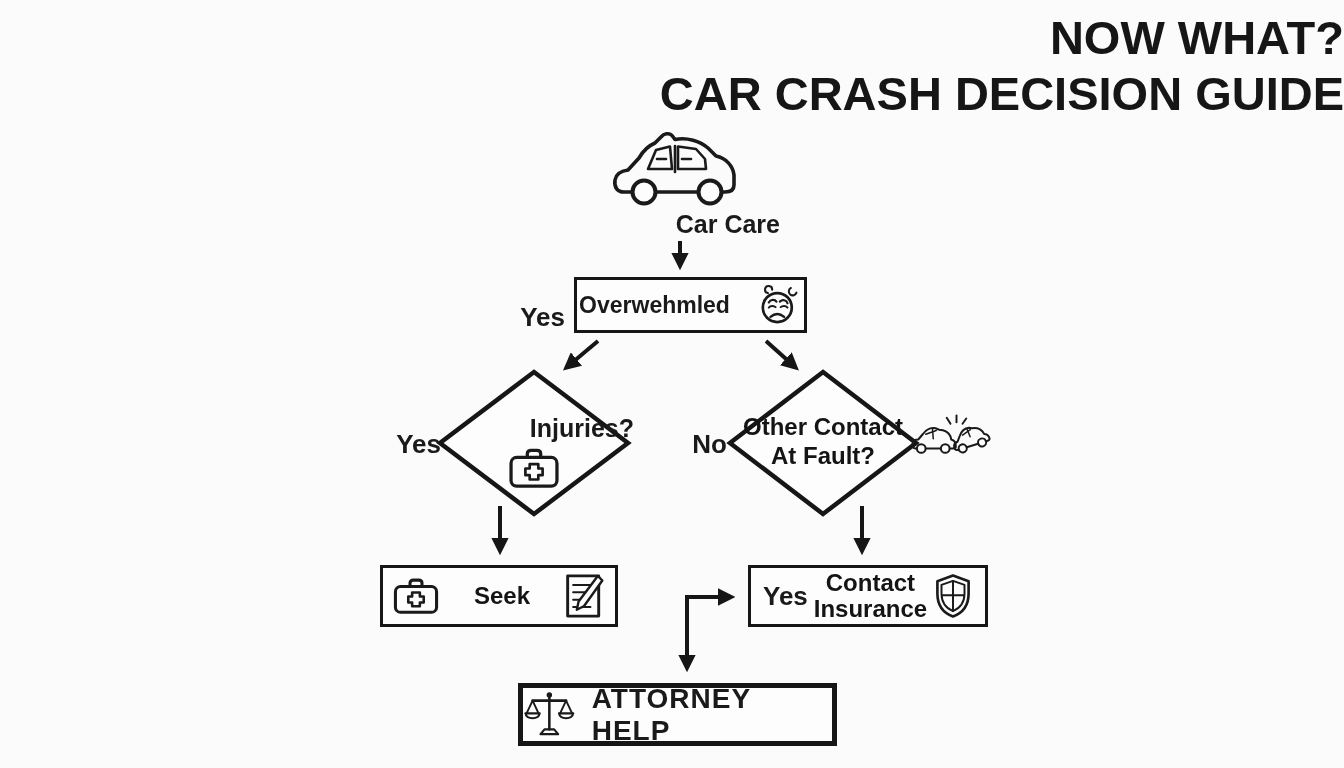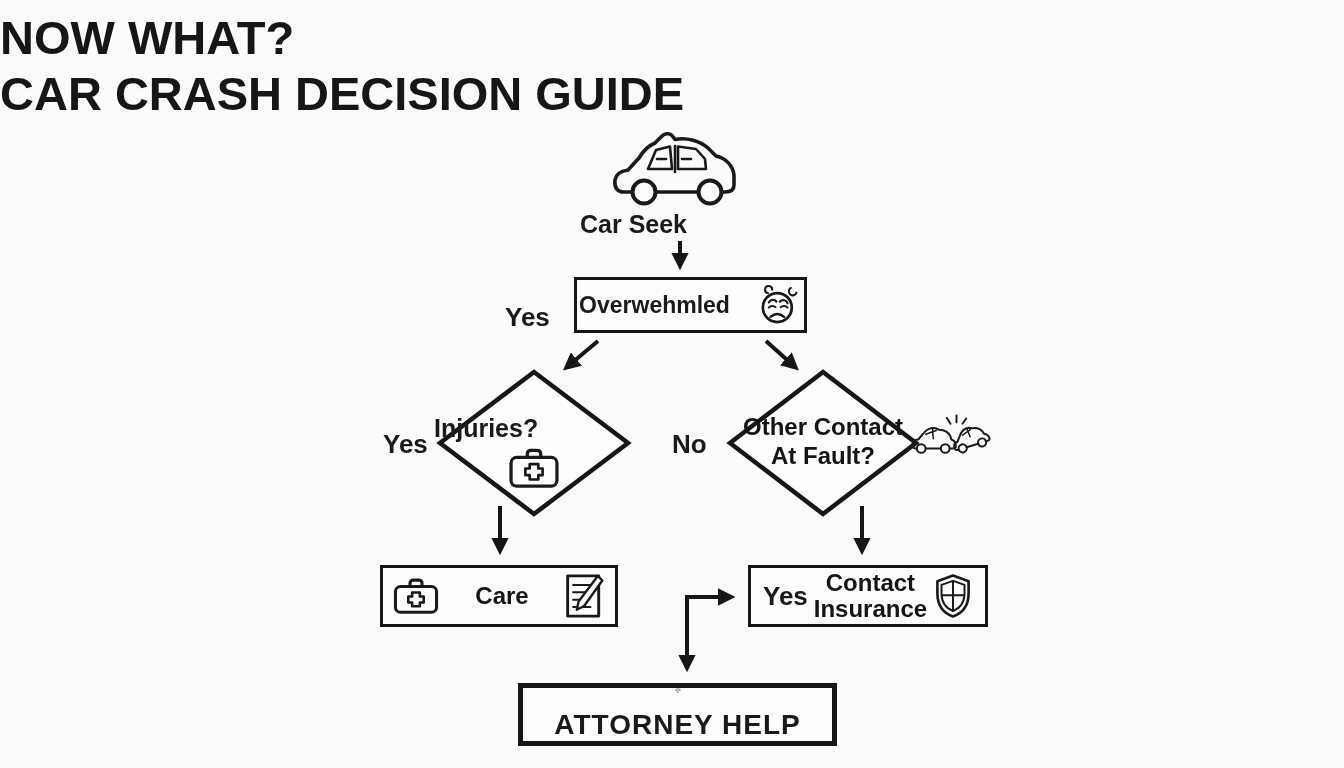--- a/index.html
+++ b/index.html
@@ -2,21 +2,21 @@
 <html><head>
 <meta charset="utf-8">
 <style>
   html,body{margin:0;padding:0;}
   body{
     width:1344px;height:768px;position:relative;overflow:hidden;
     background:#fbfbfb;color:#141414;
     font-family:"Liberation Sans", sans-serif;
   }
   .abs{position:absolute;}
-  .ctr{text-align:left;}
+  .ctr{text-align:right;}
   .title{
     left:0;right:0;top:10px;font-size:47px;font-weight:800;
     letter-spacing:0px;color:#161616;
   }
   .subtitle{
     left:0;right:0;top:66px;font-size:47px;font-weight:800;color:#161616;
   }
   .lbl{font-weight:700;color:#1a1a1a;}
   .node-box{
     position:absolute;box-sizing:border-box;background:#fdfdfd;
@@ -64,21 +64,21 @@
     <path d="M14,66 C7,66 4,61 5,54 C6,48 11,45 18,44 L29,32 C33,25 38,20 45,17 L51,11 C54,7.5 59,6.5 62,9.5 L65,13.5 C77,11 90,15 98,22 L106,30 C116,32 123,40 124,49 L124,59 C124,64 120,66 115,66 Z" stroke-width="3.6"></path>
     <path d="M38,43 L46,24 L60,20.5 L62,43 Z" stroke-width="2.6"></path>
     <path d="M68,20.5 L86,23 L95,33 L96,43 L68,43 Z" stroke-width="2.6"></path>
     <line x1="65" y1="20" x2="65" y2="46" stroke-width="2.6"></line>
     <line x1="47" y1="33" x2="56" y2="33" stroke-width="2.6"></line>
     <line x1="72" y1="33" x2="81" y2="33" stroke-width="2.6"></line>
     <circle class="fillbg" cx="34" cy="66" r="11.5" stroke-width="4"></circle>
     <circle class="fillbg" cx="100" cy="66" r="11.5" stroke-width="4"></circle>
   </svg>
 </div>
-<div class="abs ctr lbl" style="left:580px;top:210px;width:200px;font-size:25px;">Car Seek</div>
+<div class="abs ctr lbl" style="left:580px;top:210px;width:200px;font-size:25px;">Car Care</div>
 
 <div class="node-box" style="left:574px;top:277px;width:233px;height:56px;justify-content:center;gap:26px;">
   <span class="lbl" style="font-size:23px;">Overwehmled</span>
   <svg class="icon" width="46" height="44" viewBox="0 0 54 50">
     <circle cx="25" cy="28" r="17" stroke-width="3.2"></circle>
     <path d="M15,22 C17,18 22,18 24,21" stroke-width="2.6"></path>
     <path d="M28,21 C31,18 36,19 37,23" stroke-width="2.6"></path>
     <path d="M15,28 C17,25.5 21,25.5 23,27.5" stroke-width="2.4"></path>
     <path d="M29,27.5 C31,25.5 35,25.5 37,28" stroke-width="2.4"></path>
     <path d="M17,39 Q25,32 33,39" stroke-width="2.8"></path>
@@ -125,21 +125,21 @@
   </svg>
 </div>
 
 <div class="node-box" style="left:380px;top:565px;width:238px;height:62px;justify-content:space-between;padding:0 9px;">
   <svg class="icon" width="48" height="40" viewBox="0 0 56 46">
     <rect x="4" y="12" width="48" height="30" rx="6" stroke-width="3.6"></rect>
     <path d="M21,12 V8 Q21,4.5 25,4.5 H31 Q35,4.5 35,8 V12" stroke-width="3.6"></path>
     <path d="M23.5,19 H32.5 V23.5 H37 V30.5 H32.5 V35 H23.5 V30.5 H19 V23.5 H23.5 Z" stroke-width="3"></path>
   </svg>
   <div class="two-line">
-    <span>Care</span>
+    <span>Seek</span>
   </div>
   <svg class="icon" width="42" height="48" viewBox="0 0 46 52">
     <rect x="4" y="4" width="34" height="44" stroke-width="3.2"></rect>
     <line x1="10" y1="14" x2="31" y2="14" stroke-width="2.2"></line>
     <line x1="10" y1="22" x2="31" y2="22" stroke-width="2.2"></line>
     <line x1="10" y1="30" x2="27" y2="30" stroke-width="2.2"></line>
     <line x1="10" y1="38" x2="29" y2="38" stroke-width="2.2"></line>
     <path class="fillbg" d="M37,4 L42,9 L22,37 L14,41 L16,32 Z" stroke-width="2.6"></path>
   </svg>
 </div>
@@ -151,21 +151,21 @@
     <span>Insurance</span>
   </div>
   <svg class="icon" width="40" height="46" viewBox="0 0 48 56">
     <path d="M24,3 L43,10 V25 C43,40 35,49 24,53 C13,49 5,40 5,25 V10 Z" stroke-width="3.2"></path>
     <path d="M24,9.5 L38,14.5 V25 C38,36 32,43 24,46.5 C16,43 10,36 10,25 V14.5 Z" stroke-width="2.4"></path>
     <line x1="24" y1="11" x2="24" y2="46" stroke-width="2.4"></line>
     <line x1="11" y1="27" x2="37" y2="27" stroke-width="2.4"></line>
   </svg>
 </div>
 
-<div class="node-box thick" style="left:518px;top:683px;width:319px;height:63px;justify-content:center;gap:16px;flex-direction:column;">
+<div class="node-box thick" style="left:518px;top:683px;width:319px;height:63px;justify-content:center;gap:16px;">
   <svg class="icon" width="54" height="50" viewBox="0 0 66 62">
     <circle class="solid" cx="33" cy="6" r="3.4"></circle>
     <line x1="33" y1="9" x2="33" y2="49" stroke-width="3.2"></line>
     <line x1="12" y1="13" x2="54" y2="13" stroke-width="3.2"></line>
     <path d="M12,13 L4.5,29 M12,13 L19.5,29" stroke-width="2.4"></path>
     <path d="M3,29 H21 M3,29 C4.5,37 19.5,37 21,29" stroke-width="2.6"></path>
     <path d="M54,13 L46.5,29 M54,13 L61.5,29" stroke-width="2.4"></path>
     <path d="M45,29 H63 M45,29 C46.5,37 61.5,37 63,29" stroke-width="2.6"></path>
     <path d="M27,49 H39 L44,55 H22 Z" stroke-width="2.8"></path>
   </svg>

